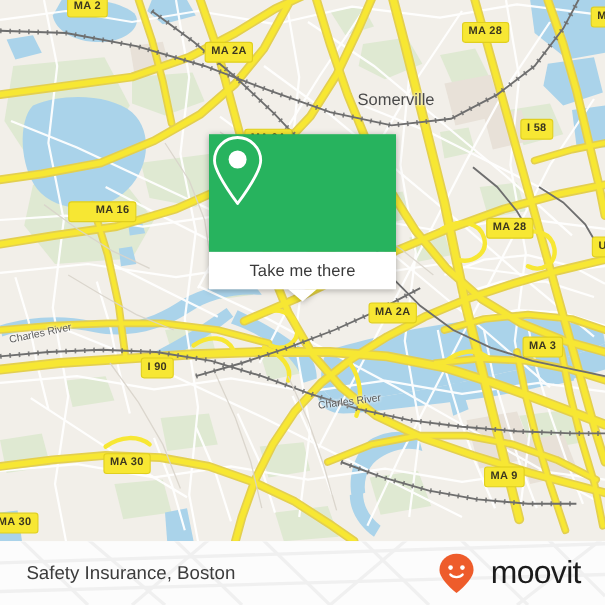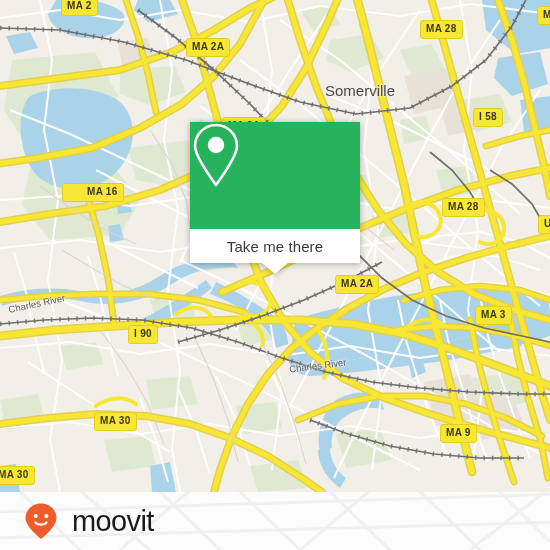--- a/index.html
+++ b/index.html
@@ -351,20 +351,21 @@
           <path d="M320 -10 L390 58"></path>
           <path d="M410 -10 L480 58"></path>
         <path d="M490 -10 L550 50"></path>
         <path d="M-10 20 L560 2"></path>
           <path d="M-10 46 L560 30"></path>
         <path d="M120 58 L200 -10"></path>
           <path d="M300 58 L380 -10"></path>
           <path d="M470 58 L550 -4"></path>
       </g>
     </svg>
+    <span class="footer-title">Safety Insurance, Boston</span>
     <div class="brand">
       <svg width="34" height="38" viewBox="0 0 34 38">
         <path d="M17 1.5 C8.3 1.5 1.5 8 1.5 16.1 C1.5 23 9.5 31 17 37 C24.5 31 32.5 23 32.5 16.1 C32.5 8 25.7 1.5 17 1.5 Z" fill="#ee5c2b"></path>
         <circle cx="11.6" cy="14" r="2.1" fill="#ffffff"></circle>
         <circle cx="22.4" cy="14" r="2.1" fill="#ffffff"></circle>
         <path d="M11.4 20.3 C13.6 23.4 20.4 23.4 22.6 20.3" fill="none" stroke="#ffffff" stroke-width="2.1" stroke-linecap="round"></path>
       </svg>
       <span class="brand-word">moovit</span>
     </div>
   </div>

